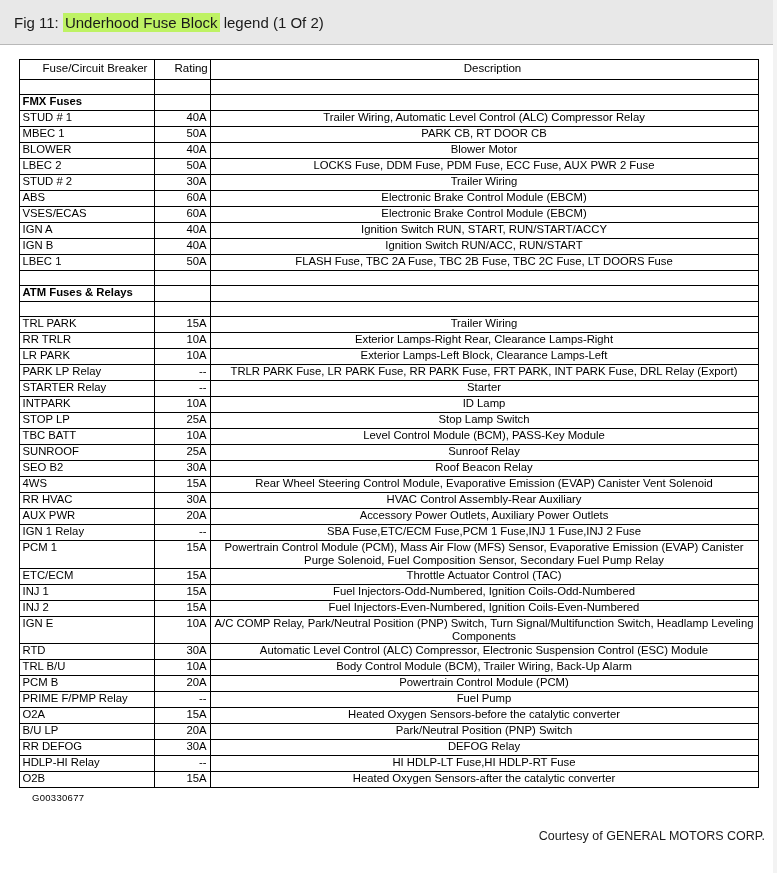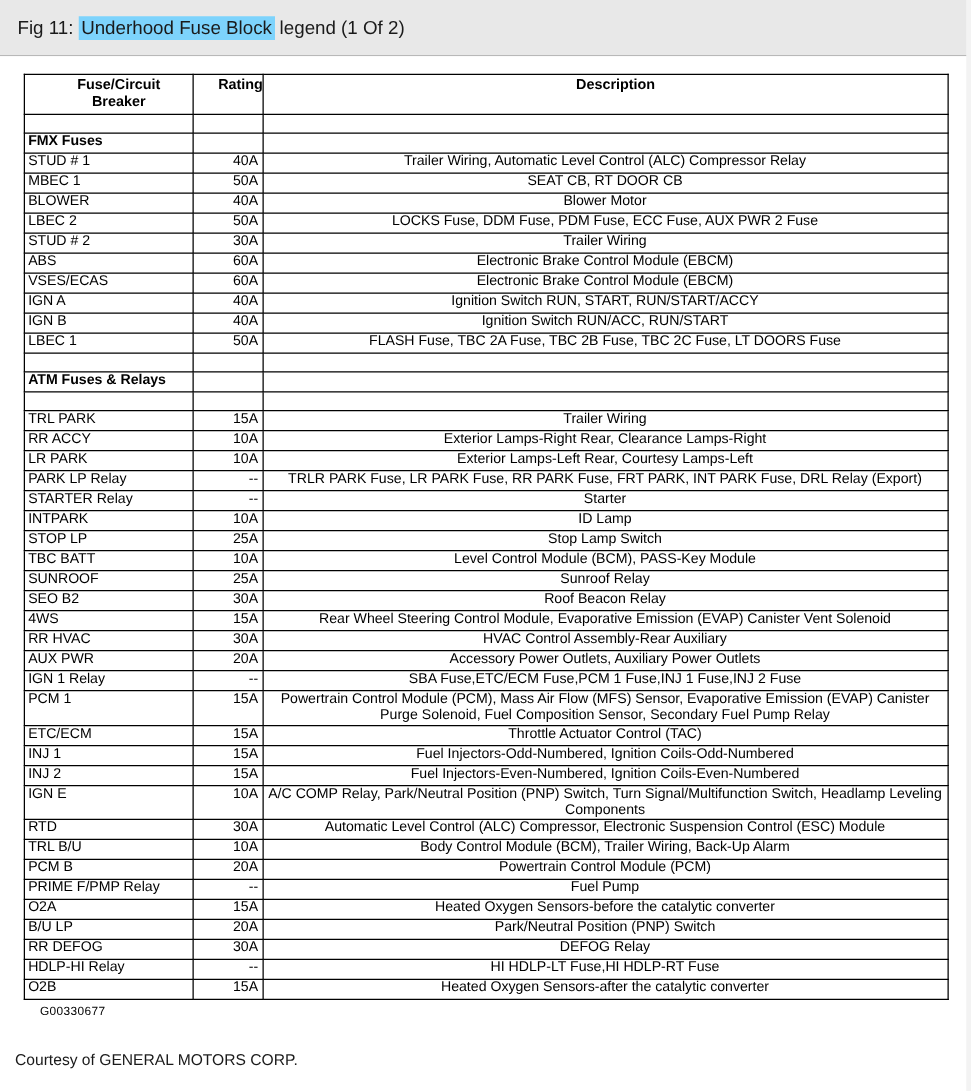--- a/index.html
+++ b/index.html
@@ -24,21 +24,21 @@
     height: 44px;
     background: #e8e8e8;
     border-bottom: 1px solid #b8b8b8;
     display: flex;
     align-items: center;
     padding-left: 14px;
     font-size: 15px;
     color: #1a1a1a;
   }
   .header-bar .hl {
-    background: #7dd3fc;
+    background: #bef264;
     padding: 1px 2px;
   }
   .header-bar .seg {
     white-space: pre;
   }
   .doc-area {
     position: relative;
     padding: 14px 12px 0 12px;
     background: #ffffff;
   }
@@ -53,21 +53,21 @@
   table.fuse th, table.fuse td {
     border: 1px solid #000;
     padding: 0 3px;
     vertical-align: top;
     line-height: 1.18;
     height: 15px;
     overflow: hidden;
   }
   table.fuse th {
     text-align: center;
-    font-weight: bold;
+    font-weight: normal;
     font-size: 11.5px;
     padding-top: 2px;
     padding-bottom: 2px;
     padding-left: 20px;
   }
   col.c-name { width: 135px; }
   col.c-rating { width: 56px; }
   col.c-desc { width: auto; }
   td.name { text-align: left; }
   td.rating { text-align: right; }
@@ -84,21 +84,21 @@
     padding-bottom: 1px;
   }
   .code {
     margin: 4px 0 0 20px;
     font-size: 9.5px;
     letter-spacing: 0.3px;
     color: #000;
   }
   .courtesy {
     margin-top: 26px;
-    text-align: left;
+    text-align: right;
     font-size: 12.5px;
     color: #1a1a1a;
   }
   .scroll-strip {
     position: absolute;
     right: 0;
     top: 0;
     width: 4px;
     height: 873px;
     background: #f3f3f3;
@@ -141,21 +141,21 @@
             <td class="desc"></td>
           </tr>
           <tr>
             <td class="name">STUD # 1</td>
             <td class="rating">40A</td>
             <td class="desc">Trailer Wiring, Automatic Level Control (ALC) Compressor Relay</td>
           </tr>
           <tr>
             <td class="name">MBEC 1</td>
             <td class="rating">50A</td>
-            <td class="desc">SEAT CB, RT DOOR CB</td>
+            <td class="desc">PARK CB, RT DOOR CB</td>
           </tr>
           <tr>
             <td class="name">BLOWER</td>
             <td class="rating">40A</td>
             <td class="desc">Blower Motor</td>
           </tr>
           <tr>
             <td class="name">LBEC 2</td>
             <td class="rating">50A</td>
             <td class="desc">LOCKS Fuse, DDM Fuse, PDM Fuse, ECC Fuse, AUX PWR 2 Fuse</td>
@@ -204,28 +204,28 @@
             <td class="name"></td>
             <td class="rating"></td>
             <td class="desc"></td>
           </tr>
           <tr>
             <td class="name">TRL PARK</td>
             <td class="rating">15A</td>
             <td class="desc">Trailer Wiring</td>
           </tr>
           <tr>
-            <td class="name">RR ACCY</td>
+            <td class="name">RR TRLR</td>
             <td class="rating">10A</td>
             <td class="desc">Exterior Lamps-Right Rear, Clearance Lamps-Right</td>
           </tr>
           <tr>
             <td class="name">LR PARK</td>
             <td class="rating">10A</td>
-            <td class="desc">Exterior Lamps-Left Rear, Courtesy Lamps-Left</td>
+            <td class="desc">Exterior Lamps-Left Block, Clearance Lamps-Left</td>
           </tr>
           <tr>
             <td class="name">PARK LP Relay</td>
             <td class="rating">--</td>
             <td class="desc multi">TRLR PARK Fuse, LR PARK Fuse, RR PARK Fuse, FRT PARK, INT PARK Fuse, DRL Relay (Export)</td>
           </tr>
           <tr>
             <td class="name">STARTER Relay</td>
             <td class="rating">--</td>
             <td class="desc">Starter</td>

